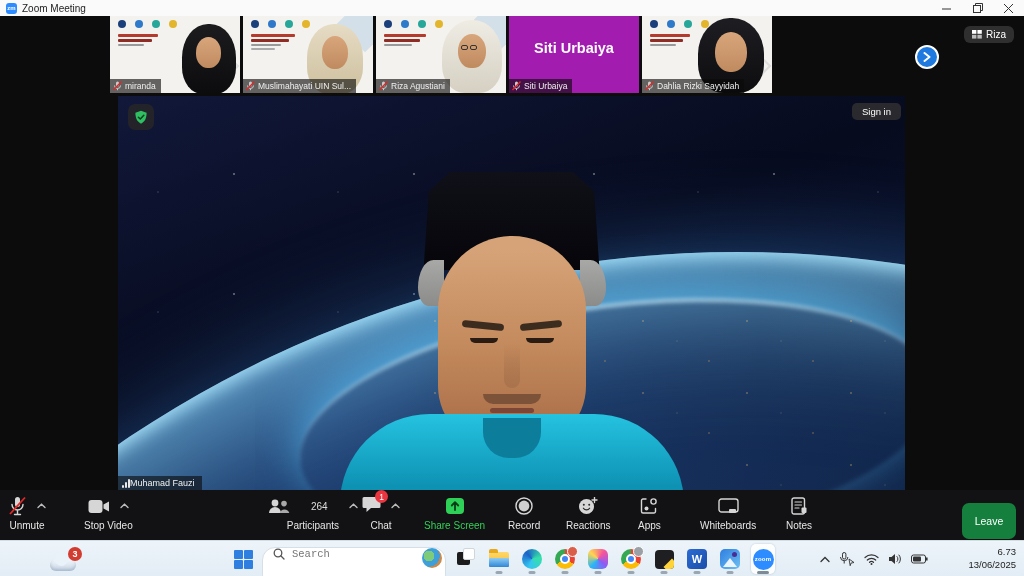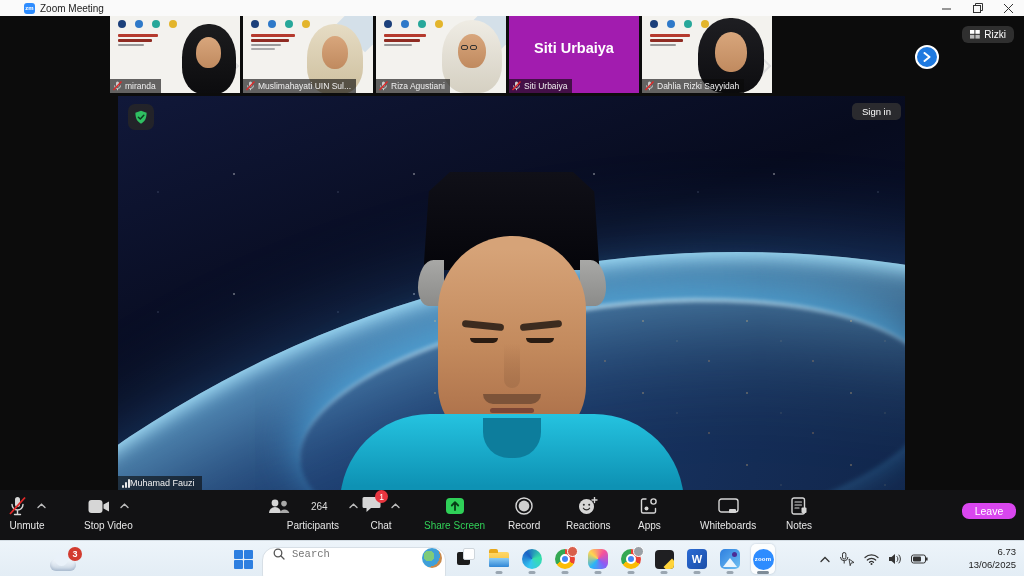--- a/index.html
+++ b/index.html
@@ -1,21 +1,21 @@
 <!DOCTYPE html>
 <html><head>
 <meta charset="utf-8">
 <style>
   * { margin:0; padding:0; box-sizing:border-box; }
   html,body { width:1024px; height:576px; background:#000; font-family:"Liberation Sans", sans-serif; }
   .screen { position:relative; width:1024px; height:576px; overflow:hidden; background:#0c0c0c; }
 
   
   .titlebar { position:absolute; top:0; left:0; right:0; height:16px; background:#fafafa; display:flex; align-items:center; justify-content:space-between; }
-  .tb-left { display:flex; align-items:center; gap:5px; padding-left:6px;margin-left:18px; }
+  .tb-left { display:flex; align-items:center; gap:5px; padding-left:6px; }
   .zm-badge { width:11px; height:11px; border-radius:3px; background:#2d8cff; color:#fff; font-size:6px; font-weight:bold; display:flex; align-items:center; justify-content:center; }
   .tb-title { font-size:10px; color:#222; }
   .win-controls { display:flex; height:16px; }
   .win-btn { width:31px; height:16px; display:flex; align-items:center; justify-content:center; }
   .win-btn svg { display:block; }
 
   
   .meeting { position:absolute; top:16px; left:0; width:1024px; height:474px; background:#0c0c0c; }
 
   
@@ -100,21 +100,21 @@
   
   .toolbar { position:absolute; top:490px; left:0; width:1024px; height:50px; background:#121214; }
   .tb-item { position:absolute; top:4px; display:flex; flex-direction:column; align-items:center; background:none; border:none; color:#e6e6e6; font-family:inherit; }
   .tb-row { height:24px; display:flex; align-items:center; gap:10px; }
   .tb-label { font-size:10px; margin-top:2px; color:#e6e6e6; white-space:nowrap; }
   .caret { opacity:.9; }
   .count { font-size:10px; color:#ddd; }
   .chat-wrap { position:relative; }
   .chat-badge { position:absolute; top:-6px; right:-7px; min-width:13px; height:13px; border-radius:7px; background:#e8353f; color:#fff; font-size:8.5px; display:flex; align-items:center; justify-content:center; padding:0 3px; }
   .share-green .tb-label { color:#31d158; }
-  .leave-btn { position:absolute; top:13px; left:962px; width:54px; height:16px; background:#d946ef; color:#fff; border:none; border-radius:7px; font-size:10.5px; font-family:inherit; }
+  .leave-btn { position:absolute; top:13px; left:962px; width:54px; height:36px; background:#15803d; color:#fff; border:none; border-radius:7px; font-size:10.5px; font-family:inherit; }
 
   
   .taskbar { position:absolute; top:540px; left:0; width:1024px; height:36px; background:linear-gradient(180deg,#edf4fa,#e3edf5); border-top:1px solid #d4dde4; }
   .weather { position:absolute; left:50px; top:6px; width:32px; height:26px; }
   .cloud { position:absolute; left:0; bottom:2px; width:26px; height:12px; background:linear-gradient(180deg,#f2f7fc,#c9d6e4); border-radius:8px; box-shadow:inset 0 -2px 3px rgba(140,160,185,.5); }
   .cloud:before { content:""; position:absolute; left:5px; top:-6px; width:13px; height:13px; border-radius:50%; background:#e9f1f9; }
   .notif-badge { position:absolute; right:0; top:0; width:14px; height:14px; border-radius:50%; background:#d23b2f; color:#fff; font-size:9px; font-weight:bold; display:flex; align-items:center; justify-content:center; }
   .start-btn { position:absolute; left:234px; top:9px; width:19px; height:19px; display:grid; grid-template-columns:9px 9px; grid-template-rows:9px 9px; gap:1px; background:none; border:none; padding:0; }
   .start-btn i { background:#2e7fe0; border-radius:1px; }
   .search-pill { position:absolute; left:262px; top:6px; width:184px; height:41px; background:#fff; border:1px solid #d7dfe6; border-radius:13px; display:flex; align-items:flex-start; gap:7px; padding:0 3px 0 10px;font-family:Liberation Mono, monospace; }
@@ -314,21 +314,21 @@
       </div>
     </div>
 
     <button class="view-btn">
       <svg width="10" height="9" viewBox="0 0 10 9">
           <rect x="0" y="0" width="4.4" height="3.8" fill="#fff"></rect>
           <rect x="5.4" y="0" width="4.4" height="3.8" fill="#fff"></rect>
           <rect x="0" y="4.8" width="4.4" height="3.8" fill="#bbb"></rect>
           <rect x="5.4" y="4.8" width="4.4" height="3.8" fill="#bbb"></rect>
         </svg>
-      <span>Rizki</span>
+      <span>Riza</span>
     </button>
     <button class="next-btn">
       <svg width="8" height="10" viewBox="0 0 8 10">
           <path d="M1.5 1 L6.5 5 L1.5 9" stroke="#fff" stroke-width="2" fill="none" stroke-linecap="round" stroke-linejoin="round"></path>
         </svg>
     </button>
 
     <div class="main-video">
       <div class="space"></div>
       <div class="earth"></div>

